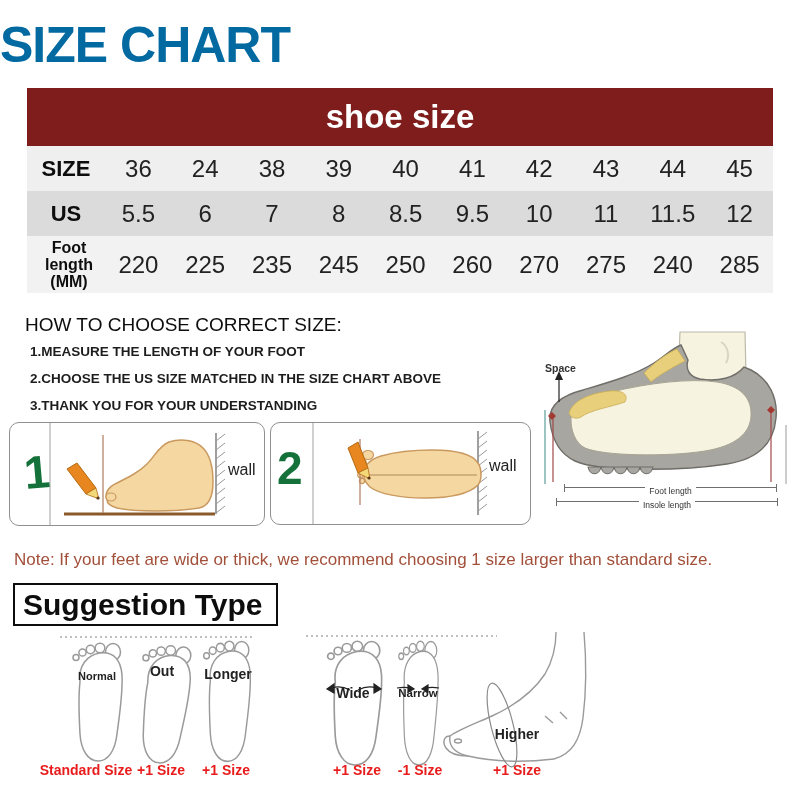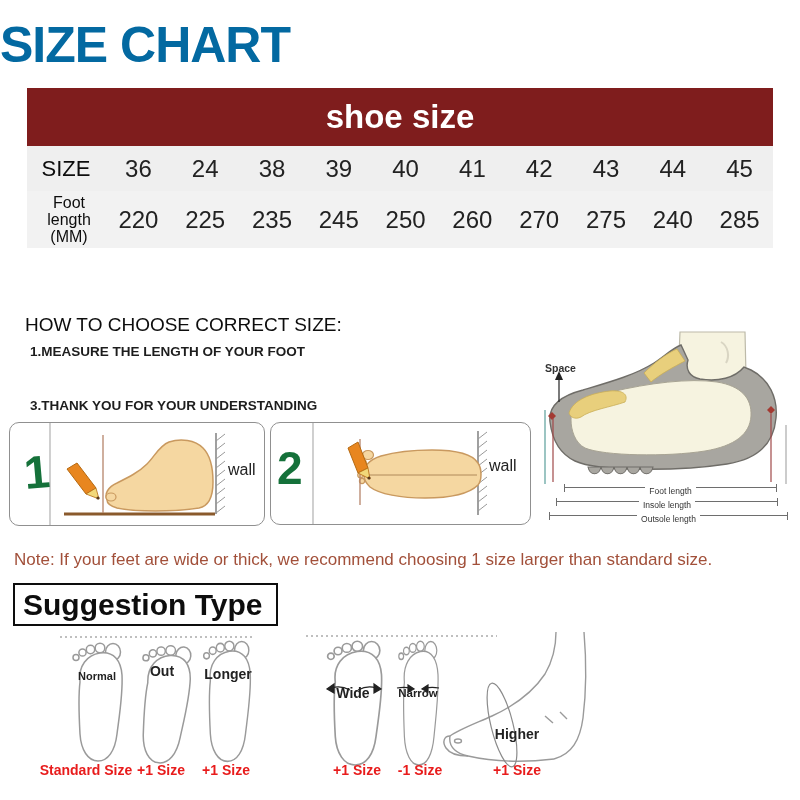--- a/index.html
+++ b/index.html
@@ -11,21 +11,21 @@
 
   .banner{position:absolute;left:27px;top:88px;width:746px;height:58px;background:#7f1d1d;
           color:#fff;display:flex;align-items:center;justify-content:center;
           font-size:33px;font-weight:700}
 
   .sizetable{position:absolute;left:27px;top:146px;width:746px}
   .trow{display:flex;align-items:center}
   .trow.r1{height:45px;background:#efefef}
   .trow.r2{height:45px;background:#dbdbdb}
   .trow.r3{height:57px;background:#f2f2f2}
-  .tlabel{width:78px;text-align:center;font-weight:400;font-size:22px;color:#0d0d0d}
+  .tlabel{width:78px;text-align:center;font-weight:700;font-size:22px;color:#0d0d0d}
   .trow.r3 .tlabel{font-size:16px;line-height:1.08;width:72px;padding-left:6px}
   .tcell{flex:1;text-align:center;font-size:24px;color:#222}
 
   .howto-heading{position:absolute;left:25px;top:314px;font-size:19px;font-weight:400;color:#0d0d0d}
   .step{position:absolute;left:30px;font-size:13.5px;font-weight:600;color:#1d1d1d}
   .s1{top:344px}.s2{top:371px}.s3{top:398px}
 
   .panel{position:absolute;border:1.5px solid #909090;border-radius:10px;background:#fff}
   .panel1{left:9px;top:422px;width:254px;height:102px}
   .panel2{left:270px;top:422px;width:259px;height:101px}
@@ -78,37 +78,51 @@
       <div class="tcell">24</div>
       <div class="tcell">38</div>
       <div class="tcell">39</div>
       <div class="tcell">40</div>
       <div class="tcell">41</div>
       <div class="tcell">42</div>
       <div class="tcell">43</div>
       <div class="tcell">44</div>
       <div class="tcell">45</div>
     </div>
+    <div class="trow r2">
+      <div class="tlabel">US</div>
+      <div class="tcell">5.5</div>
+      <div class="tcell">6</div>
+      <div class="tcell">7</div>
+      <div class="tcell">8</div>
+      <div class="tcell">8.5</div>
+      <div class="tcell">9.5</div>
+      <div class="tcell">10</div>
+      <div class="tcell">11</div>
+      <div class="tcell">11.5</div>
+      <div class="tcell">12</div>
+    </div>
     <div class="trow r3">
       <div class="tlabel">Foot length (MM)</div>
       <div class="tcell">220</div>
       <div class="tcell">225</div>
       <div class="tcell">235</div>
       <div class="tcell">245</div>
       <div class="tcell">250</div>
       <div class="tcell">260</div>
       <div class="tcell">270</div>
       <div class="tcell">275</div>
       <div class="tcell">240</div>
       <div class="tcell">285</div>
     </div>
   </div>
 
   <div class="howto-heading">HOW TO CHOOSE CORRECT SIZE:</div>
   <div class="step s1">1.MEASURE THE LENGTH OF YOUR FOOT</div>
+  <div class="step s2">2.CHOOSE THE US SIZE MATCHED IN THE SIZE CHART ABOVE</div>
   <div class="step s3">3.THANK YOU FOR YOUR UNDERSTANDING</div>
 
   <div class="panel panel1">
     <svg width="254" height="102" viewBox="0 0 254 102">
       <line x1="40" y1="0" x2="40" y2="102" stroke="#b0b0b0" stroke-width="1.2"></line>
       <line x1="54" y1="91" x2="205" y2="91" stroke="#8a5a2c" stroke-width="3"></line>
       <g stroke="#888" stroke-width="1.6">
         <line x1="206" y1="10" x2="206" y2="91"></line>
         <g stroke="#999" stroke-width="1">
           <line x1="206" y1="18" x2="215" y2="11"></line>
@@ -200,23 +214,20 @@
     <line x1="233" y1="84" x2="233" y2="152" stroke="#a04848" stroke-width="1.2"></line>
     <line x1="248" y1="95" x2="248" y2="154" stroke="#999" stroke-width="1"></line>
   </svg>
   <span class="space-label">Space</span>
   <div class="meas-row m2">
     <span>Insole length</span>
   </div>
   <div class="meas-row m1">
     <span>Foot length</span>
   </div>
-  <div class="meas-row m3">
-    <span>Outsole length</span>
-  </div>
 
   <div class="note">Note: If your feet are wide or thick, we recommend choosing 1 size larger than standard size.</div>
 
   <div class="suggestion-box">
     <span>Suggestion Type</span>
   </div>
 
   <svg class="feet-svg" width="800" height="150" viewBox="0 0 800 150">
     <defs>
       <g id="footShape">

